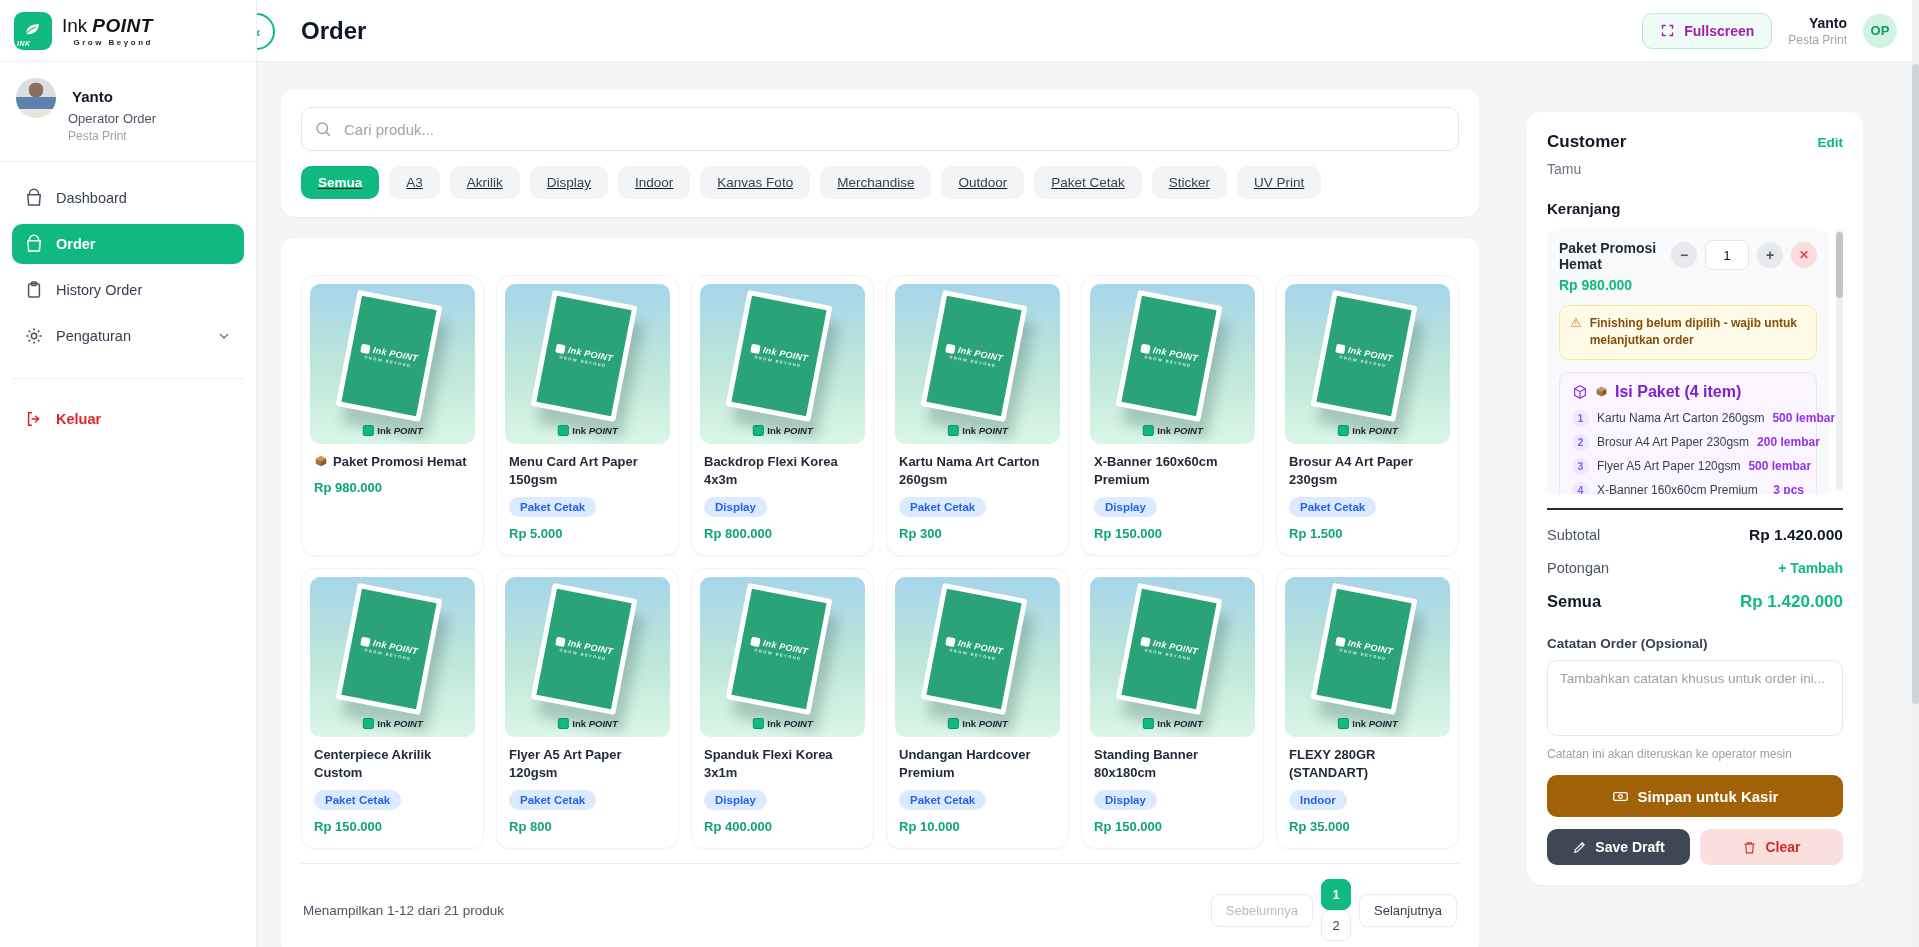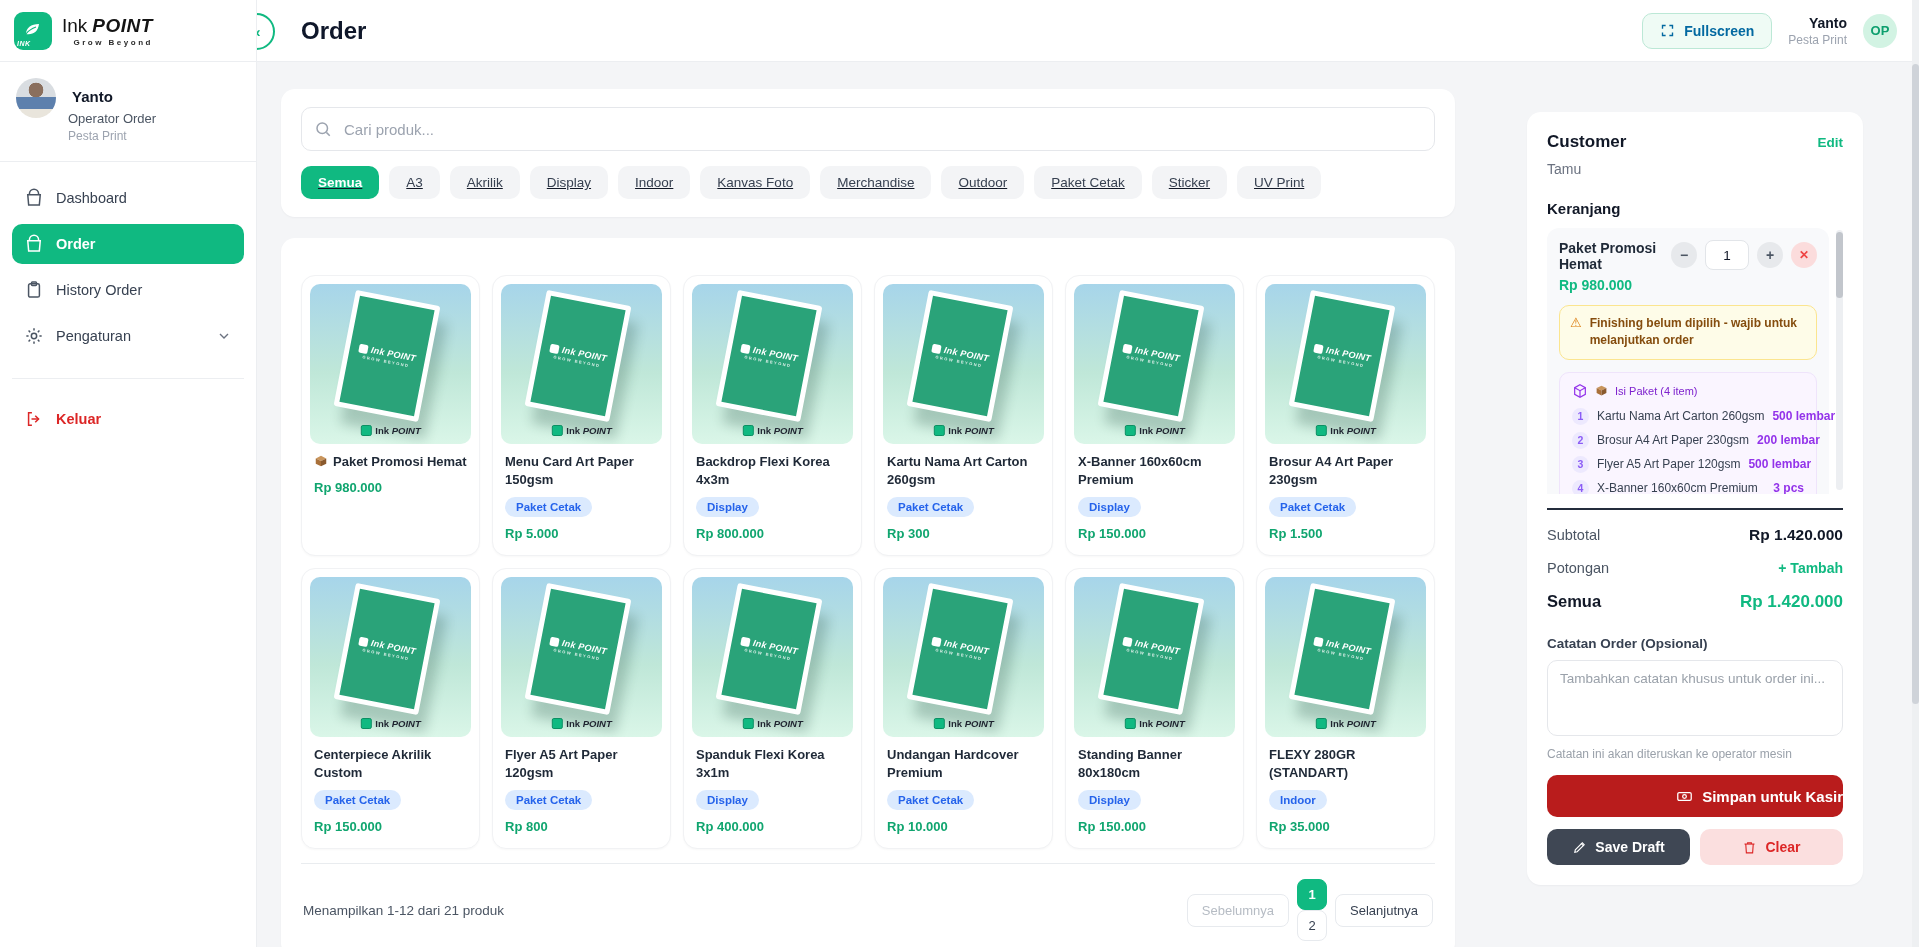--- a/index.html
+++ b/index.html
@@ -38,28 +38,28 @@
   .nav-item .chev { margin-left:auto; color:#6b7280; }
   .side-sep { border:none; border-top:1px solid #eceef1; margin:16px 0 14px; }
   .logout { color:#dc2626; font-weight:700; }
   .logout svg { color:#dc2626; }
 
   
   .topbar { position:absolute; left:257px; right:0; top:0; height:62px; background:#fff; border-bottom:1px solid #eceef1; display:flex; align-items:center; padding:0 22px 0 44px; }
   .collapse-btn { position:absolute; left:-19px; top:13px; width:37px; height:37px; border-radius:50%; background:#fff; border:2px solid #10b981; color:#10b981; font-size:15px; font-weight:800; display:flex; align-items:center; justify-content:center; cursor:pointer; }
   .page-title { font-size:24px; font-weight:800; color:#0f172a; }
   .topbar-right { margin-left:auto; display:flex; align-items:center; gap:16px; }
-  .fullscreen-btn { display:flex; align-items:center; gap:9px; padding:9px 17px; border-radius:10px; border:1px solid #bce8d6; background:#effbf5; color:#0369a1; font-size:14px; font-weight:600; cursor:pointer; font-family:inherit; }
+  .fullscreen-btn { display:flex; align-items:center; gap:9px; padding:9px 17px; border-radius:10px; border:1px solid #bce8d6; background:#effbf5; color:#a21caf; font-size:14px; font-weight:600; cursor:pointer; font-family:inherit; }
   .top-user { text-align:right; }
   .top-user .u-name { font-size:14px; font-weight:800; color:#111827; }
   .top-user .u-company { font-size:12px; color:#9ca3af; margin-top:2px; }
   .top-avatar { width:34px; height:34px; border-radius:50%; background:#d2f3e3; color:#0d9f6e; font-size:13px; font-weight:800; display:flex; align-items:center; justify-content:center; }
 
   
-  .content { position:absolute; left:257px; top:62px; right:0; bottom:0; padding:27px 56px 0 24px; display:flex; gap:72px; }
+  .content { position:absolute; left:257px; top:62px; right:0; bottom:0; padding:27px 56px 0 24px; display:flex; gap:48px; }
   .col-left { flex:1; min-width:0; display:flex; flex-direction:column; gap:21px; }
   .card { background:#fff; border-radius:14px; box-shadow:0 1px 2px rgba(16,24,40,.04); }
 
   
   .search-card { padding:18px 20px; }
   .search-wrap { position:relative; }
   .search-wrap svg { position:absolute; left:13px; top:13px; color:#9ca3af; }
   .search-input { width:100%; height:44px; border:1px solid #e5e7eb; border-radius:10px; padding:0 14px 0 42px; font-size:15px; color:#111827; font-family:inherit; outline:none; }
   .search-input::placeholder { color:#9ca3af; }
   .chips { display:flex; align-items:center; gap:10px; margin-top:15px;text-decoration:underline; }
@@ -120,41 +120,41 @@
   .qty-input { width:44px; height:30px; border:1px solid #e2e5e9; border-radius:8px; text-align:center; font-size:13.5px; font-family:inherit; color:#111827; }
   .remove-btn { width:26px; height:26px; border-radius:50%; border:none; background:#fbdcdc; color:#ef4444; font-size:12px; font-weight:800; cursor:pointer; font-family:inherit; }
 
   .warn-box { margin-top:12px; background:#fefce8; border:1px solid #fbe58f; border-radius:10px; padding:9px 10px; display:flex; gap:8px; align-items:flex-start; }
   .warn-icon { color:#d97706; font-size:13px; line-height:1.3; }
   .warn-text { font-size:12px; font-weight:600; color:#854d0e; line-height:1.45; }
 
   .pkg-box { margin-top:12px; background:#faf5ff; border:1px solid #efe4fb; border-radius:10px; padding:10px 12px 12px; }
   .pkg-head { display:flex; align-items:center; gap:7px; }
   .pkg-head svg { color:#9333ea; }
-  .pkg-title { font-size:11px; font-weight:400; color:#7e22ce; }
+  .pkg-title { font-size:16px; font-weight:700; color:#7e22ce; }
   .pkg-rows { margin-top:9px; }
   .pkg-row { display:flex; align-items:center; gap:8px; margin-bottom:7px; }
   .pkg-num { width:17px; height:17px; border-radius:50%; background:#ede9fe; color:#8b5cf6; font-size:10.5px; font-weight:700; display:flex; align-items:center; justify-content:center; flex:none; }
   .pkg-name { font-size:12px; color:#374151; flex:1; white-space:nowrap; }
   .pkg-qty { font-size:12px; font-weight:700; color:#9333ea; white-space:nowrap; }
 
   .sum-div { margin-top:14px; border-top:2px solid #242d3c; }
   .srow { display:flex; align-items:baseline; margin-top:16px; }
   .srow .lbl { font-size:14.5px; color:#4b5563; }
   .srow .val { margin-left:auto; font-size:15.5px; font-weight:700; color:#111827; }
   .srow .val.link { color:#10b981; font-size:14px; font-weight:600; cursor:pointer; }
   .srow.total .lbl { font-size:16.5px; font-weight:800; color:#111827; }
   .srow.total .val { font-size:17px; font-weight:800; color:#10b981; }
 
   .notes-label { margin-top:24px; font-size:13.5px; font-weight:700; color:#374151; }
   .notes-area { margin-top:9px; width:100%; height:76px; border:1px solid #e5e7eb; border-radius:10px; padding:10px 12px; font-size:13.5px; font-family:inherit; color:#111827; resize:none; outline:none; }
   .notes-area::placeholder { color:#9aa1aa; }
   .notes-hint { margin-top:7px; font-size:12px; color:#9aa1aa; }
 
-  .btn-kasir { margin-top:14px; width:100%; height:42px; border:none; border-radius:10px; background:#b91c1c; color:#fff; font-size:15px; font-weight:800; display:flex; align-items:center; justify-content:flex-end; gap:9px; cursor:pointer; font-family:inherit; }
+  .btn-kasir { margin-top:14px; width:100%; height:42px; border:none; border-radius:10px; background:#a16207; color:#fff; font-size:15px; font-weight:800; display:flex; align-items:center; justify-content:center; gap:9px; cursor:pointer; font-family:inherit; }
   .btn-row { margin-top:12px; display:flex; gap:10px; }
   .btn-draft { flex:1; height:36px; border:none; border-radius:10px; background:#3f4754; color:#fff; font-size:14px; font-weight:700; display:flex; align-items:center; justify-content:center; gap:8px; cursor:pointer; font-family:inherit; }
   .btn-clear { flex:1; height:36px; border:none; border-radius:10px; background:#fbdfdf; color:#dc2626; font-size:14px; font-weight:700; display:flex; align-items:center; justify-content:center; gap:8px; cursor:pointer; font-family:inherit; }
 
   
   .page-sb { position:absolute; right:0; top:0; width:7px; height:947px; background:#eef0f2; z-index:9; }
   .page-sb-thumb { position:absolute; right:0; top:64px; width:7px; height:640px; border-radius:4px; background:#cfd3d9; }
 </style>
 </head>
 <body>

